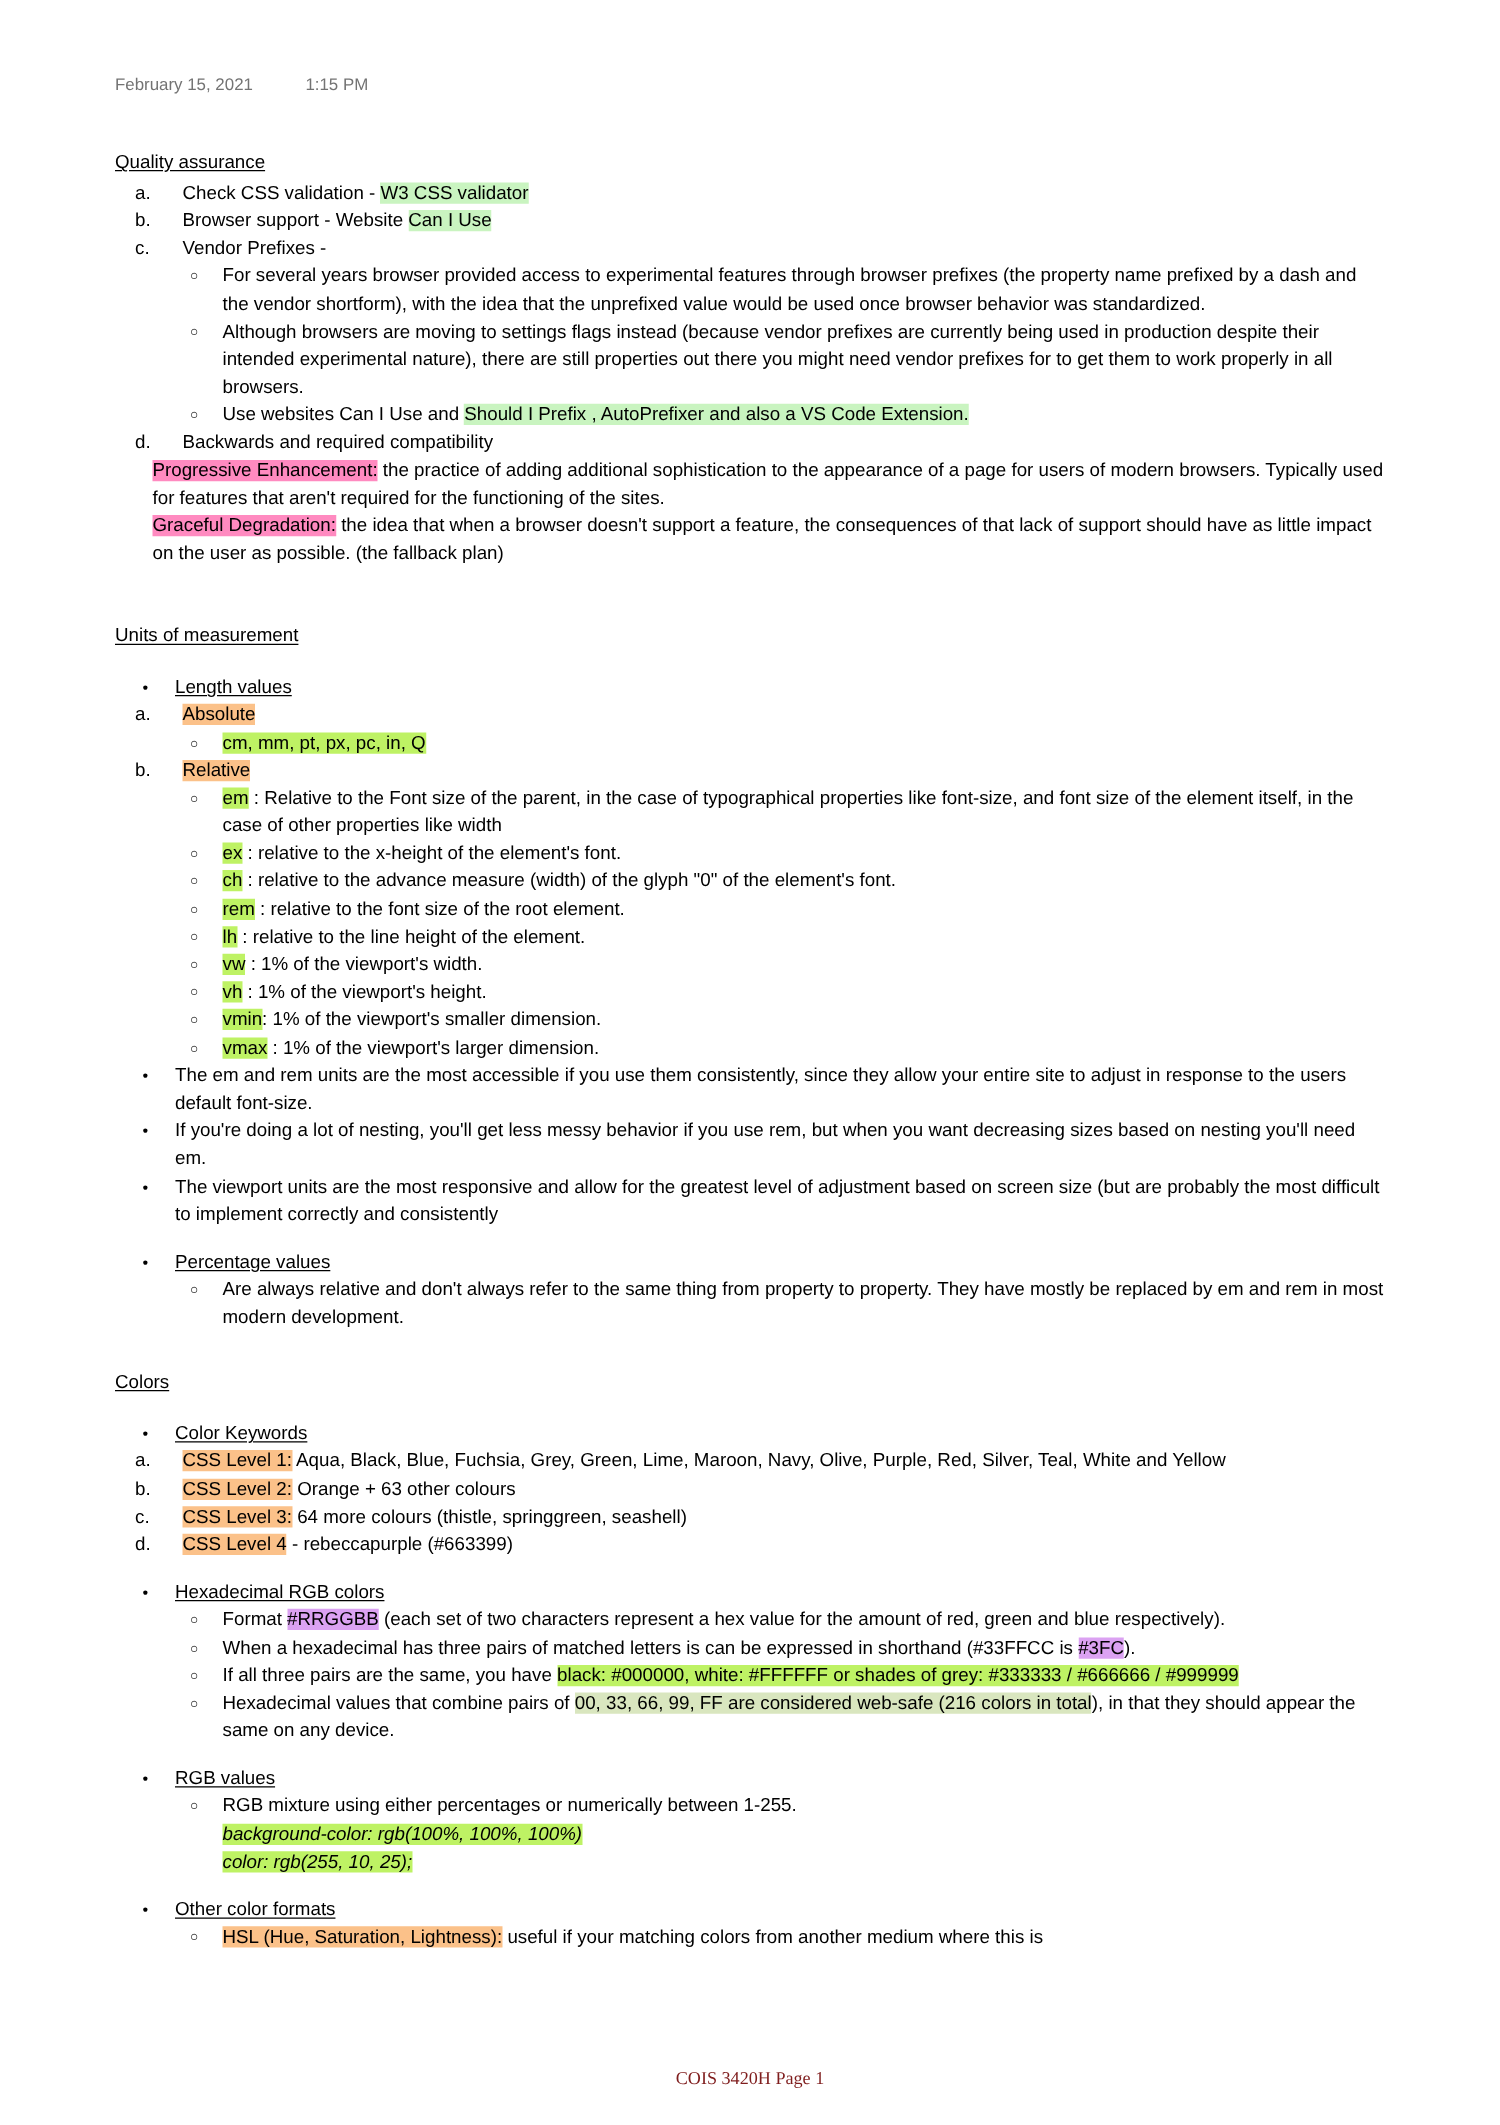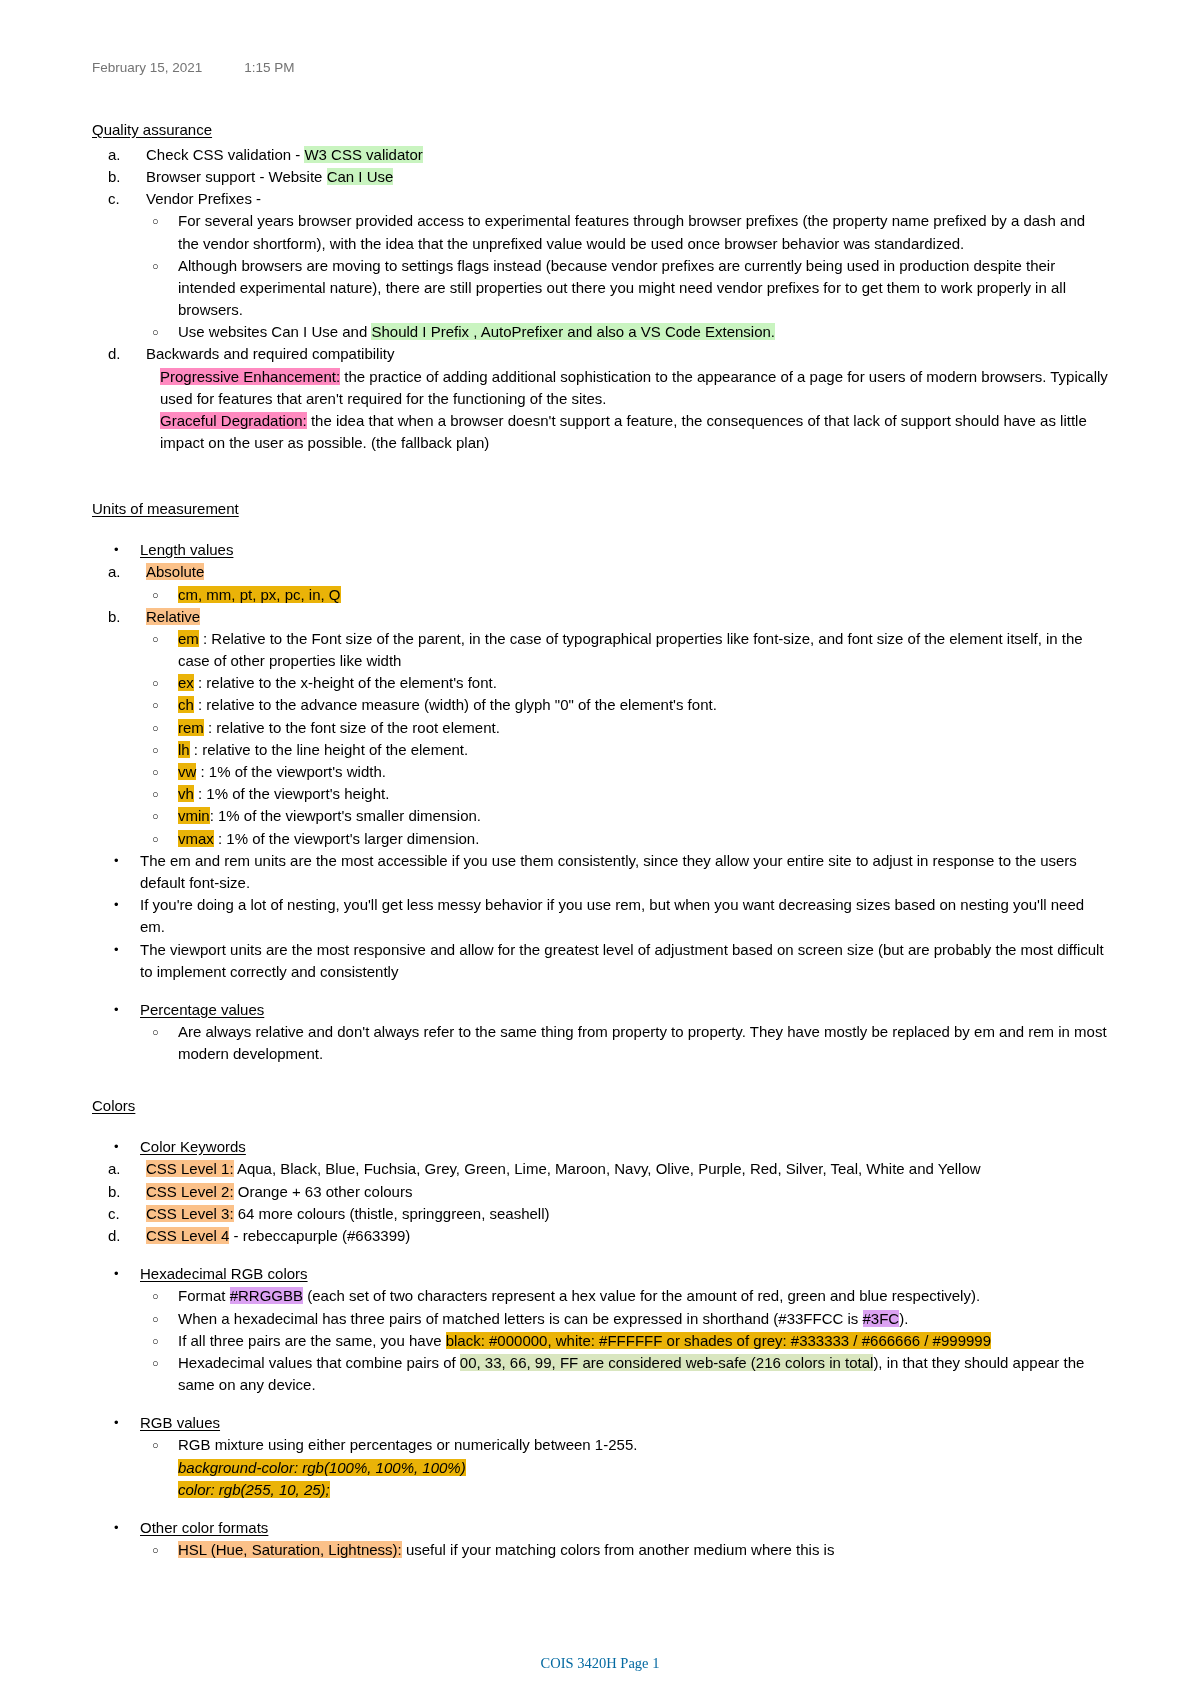--- a/index.html
+++ b/index.html
@@ -89,49 +89,49 @@
     margin-left: 60px;
   }
   .lvl-circle > .marker {
     position: absolute;
     left: 0;
     top: 0;
     font-size: 11px;
     line-height: 2.0;
   }
   .lvl-plain {
-    margin-left: 68px;
+    margin-left: 30px;
   }
   .indent-cont {
     margin-left: 86px;
     font-size: 15px;
     line-height: 1.48;
     font-style: italic;
   }
 
   .u { text-decoration: underline; text-underline-offset: 2px; }
 
   
   .hl-green   { background: #c9f4c0; }
   .hl-sage    { background: #d9e6bf; }
   .hl-pink    { background: #ff8ac0; }
   .hl-orange  { background: #fbc189; }
-  .hl-purple  { background: #eab308; }
+  .hl-purple  { background: #bef264; }
   .hl-magenta { background: #dba2f2; }
 
   
   .footer {
     position: absolute;
     left: 0;
     right: 0;
     bottom: 28px;
     text-align: center;
     font-family: "Liberation Serif", serif;
     font-size: 14.5px;
-    color: #0369a1;
+    color: #7f1d1d;
   }
 </style>
 </head>
 <body>
 
 <div class="page">
 
   <div class="meta-row">
     <span class="meta-date">February 15, 2021</span>
     <span>1:15 PM</span>

